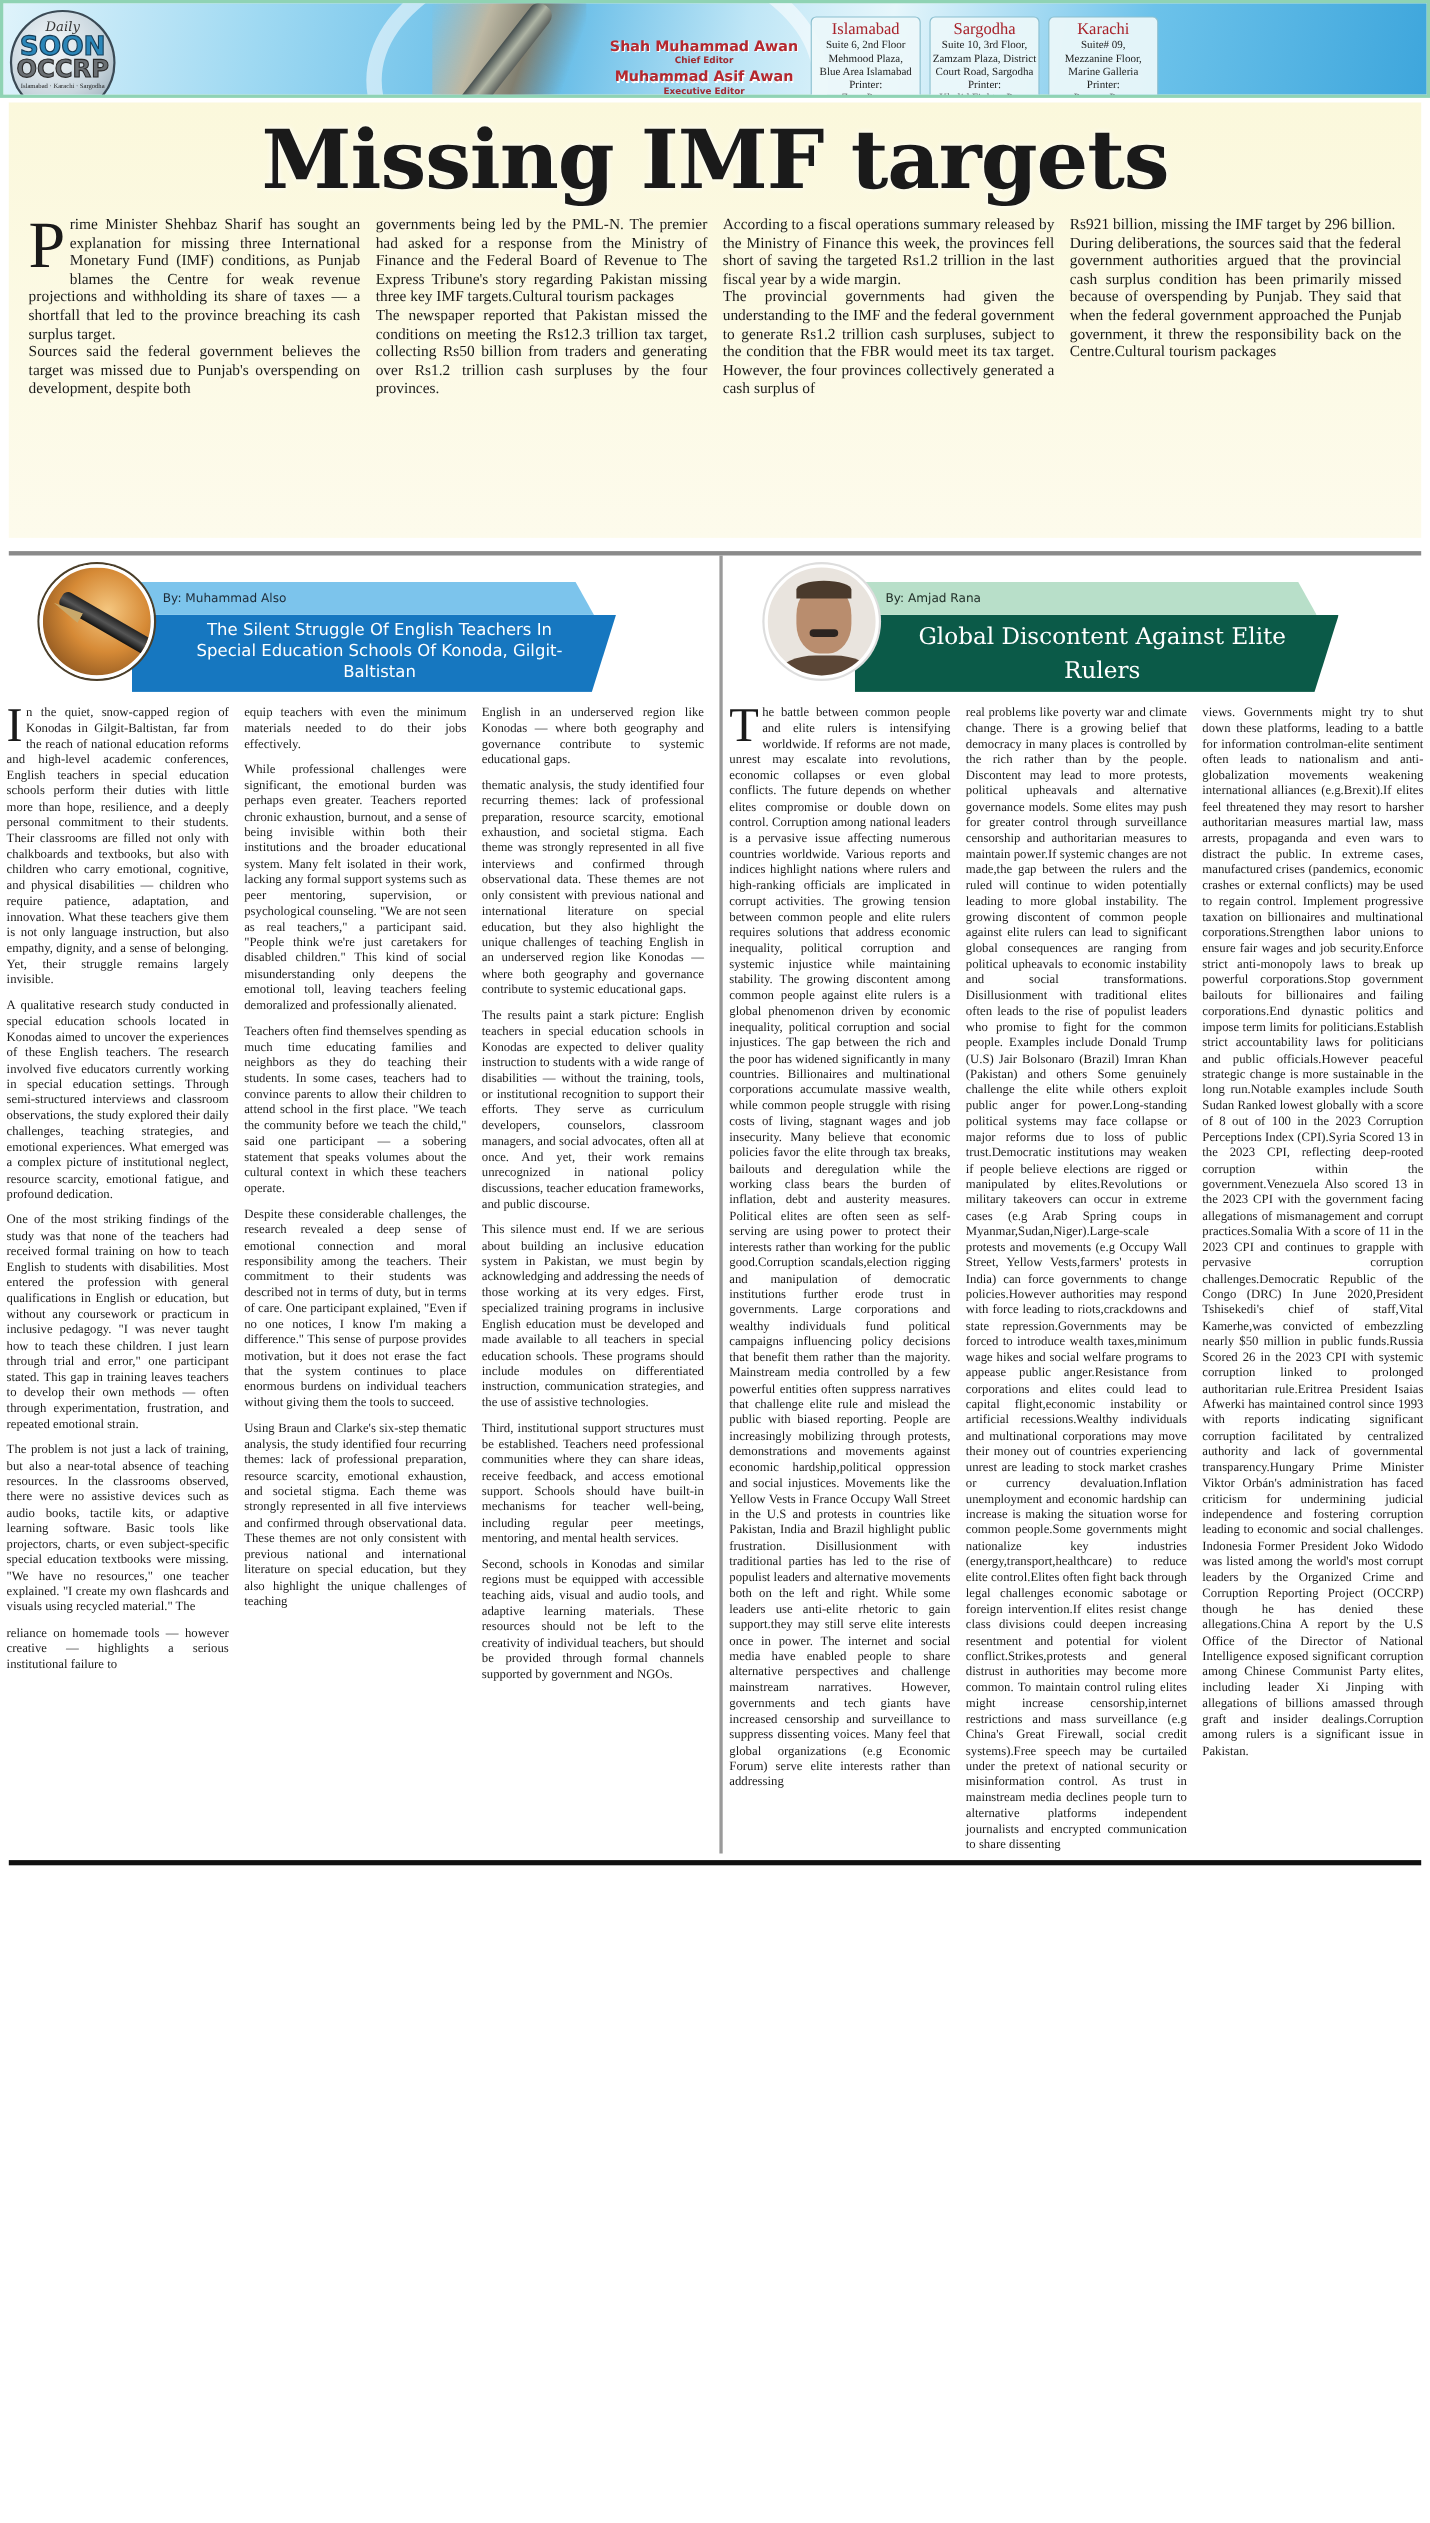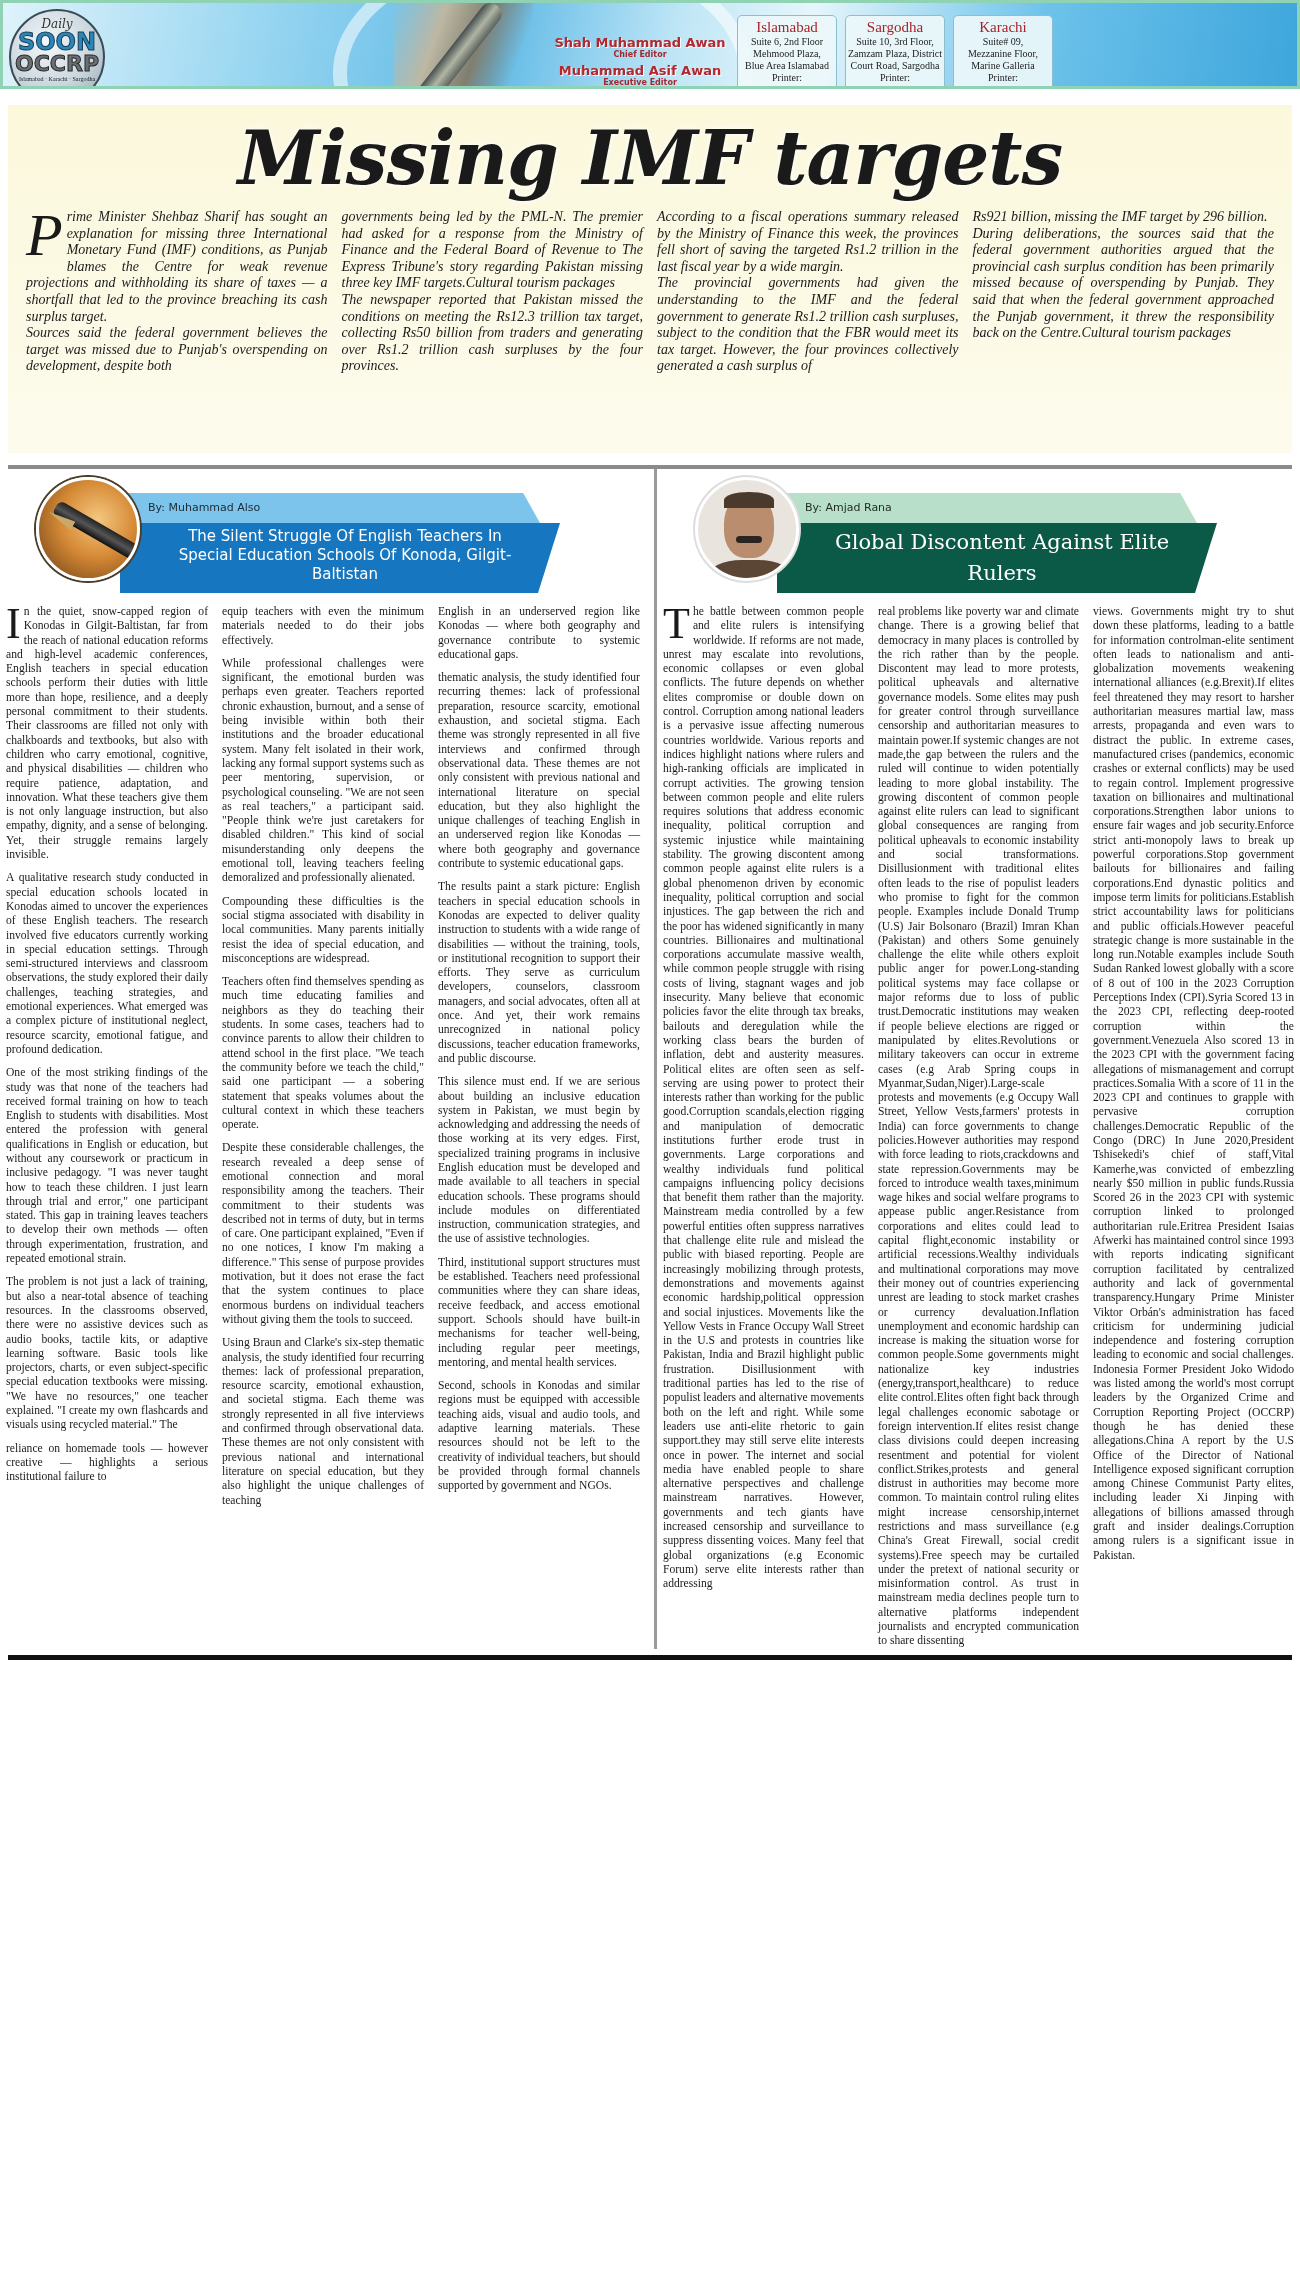--- a/index.html
+++ b/index.html
@@ -55,23 +55,23 @@
     padding-top: 3px;
   }
   .office .city { color: #a8232b; font-weight: normal; font-size: 15px; line-height: 17px; }
   .disclaimer {
     position: absolute; left: 365px; top: 112px; font-family: Liberation Mono, monospace; font-size: 8px; color: #1a1a1a;
   }
   .disclaimer b { color: #b3282f; }
 
   
   .editorial {
-    margin: 12px 8px; width: 1284px; height: 352px;
+    margin: 0 8px; width: 1284px; height: 400px;
     background: linear-gradient(180deg, #fbf8dc 0%, #fdfbec 100%);
-    padding: 8px 18px 0 18px; border-top: 4px solid #fff; font-style: italic;
+    padding: 8px 18px 0 18px; border-top: 4px solid #fff;
   }
   .editorial-headline {
     text-align: center; font-family: "DejaVu Serif", serif; font-size: 74px; line-height: 90px;
     color: #1a1a1a; letter-spacing: -1px; text-shadow: 0 0 6px #fff;
   }
   .editorial-cols { display: grid; grid-template-columns: repeat(4, 1fr); column-gap: 14px; margin-top: 6px; }
   .editorial-cols .col p {
     font-size: 14px; line-height: 16.6px; text-align: justify; margin: 0;
   }
   .dropcap-p::first-letter { float: left; font-size: 60px; line-height: 48px; padding-right: 4px; margin-top: 2px; }
@@ -216,21 +216,20 @@
       <div class="col">
         <p class="dropcap-sm">In the quiet, snow-capped region of Konodas in Gilgit-Baltistan, far from the reach of national education reforms and high-level academic conferences, English teachers in special education schools perform their duties with little more than hope, resilience, and a deeply personal commitment to their students. Their classrooms are filled not only with chalkboards and textbooks, but also with children who carry emotional, cognitive, and physical disabilities — children who require patience, adaptation, and innovation. What these teachers give them is not only language instruction, but also empathy, dignity, and a sense of belonging. Yet, their struggle remains largely invisible.</p>
         <p>A qualitative research study conducted in special education schools located in Konodas aimed to uncover the experiences of these English teachers. The research involved five educators currently working in special education settings. Through semi-structured interviews and classroom observations, the study explored their daily challenges, teaching strategies, and emotional experiences. What emerged was a complex picture of institutional neglect, resource scarcity, emotional fatigue, and profound dedication.</p>
         <p>One of the most striking findings of the study was that none of the teachers had received formal training on how to teach English to students with disabilities. Most entered the profession with general qualifications in English or education, but without any coursework or practicum in inclusive pedagogy. "I was never taught how to teach these children. I just learn through trial and error," one participant stated. This gap in training leaves teachers to develop their own methods — often through experimentation, frustration, and repeated emotional strain.</p>
         <p>The problem is not just a lack of training, but also a near-total absence of teaching resources. In the classrooms observed, there were no assistive devices such as audio books, tactile kits, or adaptive learning software. Basic tools like projectors, charts, or even subject-specific special education textbooks were missing. "We have no resources," one teacher explained. "I create my own flashcards and visuals using recycled material." The</p>
         <p>reliance on homemade tools — however creative — highlights a serious institutional failure to</p>
       </div>
       <div class="col">
         <p>equip teachers with even the minimum materials needed to do their jobs effectively.</p>
         <p>While professional challenges were significant, the emotional burden was perhaps even greater. Teachers reported chronic exhaustion, burnout, and a sense of being invisible within both their institutions and the broader educational system. Many felt isolated in their work, lacking any formal support systems such as peer mentoring, supervision, or psychological counseling. "We are not seen as real teachers," a participant said. "People think we're just caretakers for disabled children." This kind of social misunderstanding only deepens the emotional toll, leaving teachers feeling demoralized and professionally alienated.</p>
-        <p>Compounding these difficulties is the social stigma associated with disability in local communities. Many parents initially resist the idea of special education, and misconceptions are widespread.</p>
         <p>Teachers often find themselves spending as much time educating families and neighbors as they do teaching their students. In some cases, teachers had to convince parents to allow their children to attend school in the first place. "We teach the community before we teach the child," said one participant — a sobering statement that speaks volumes about the cultural context in which these teachers operate.</p>
         <p>Despite these considerable challenges, the research revealed a deep sense of emotional connection and moral responsibility among the teachers. Their commitment to their students was described not in terms of duty, but in terms of care. One participant explained, "Even if no one notices, I know I'm making a difference." This sense of purpose provides motivation, but it does not erase the fact that the system continues to place enormous burdens on individual teachers without giving them the tools to succeed.</p>
         <p>Using Braun and Clarke's six-step thematic analysis, the study identified four recurring themes: lack of professional preparation, resource scarcity, emotional exhaustion, and societal stigma. Each theme was strongly represented in all five interviews and confirmed through observational data. These themes are not only consistent with previous national and international literature on special education, but they also highlight the unique challenges of teaching</p>
       </div>
       <div class="col">
         <p>English in an underserved region like Konodas — where both geography and governance contribute to systemic educational gaps.</p>
         <p>thematic analysis, the study identified four recurring themes: lack of professional preparation, resource scarcity, emotional exhaustion, and societal stigma. Each theme was strongly represented in all five interviews and confirmed through observational data. These themes are not only consistent with previous national and international literature on special education, but they also highlight the unique challenges of teaching English in an underserved region like Konodas — where both geography and governance contribute to systemic educational gaps.</p>
         <p>The results paint a stark picture: English teachers in special education schools in Konodas are expected to deliver quality instruction to students with a wide range of disabilities — without the training, tools, or institutional recognition to support their efforts. They serve as curriculum developers, counselors, classroom managers, and social advocates, often all at once. And yet, their work remains unrecognized in national policy discussions, teacher education frameworks, and public discourse.</p>
         <p>This silence must end. If we are serious about building an inclusive education system in Pakistan, we must begin by acknowledging and addressing the needs of those working at its very edges. First, specialized training programs in inclusive English education must be developed and made available to all teachers in special education schools. These programs should include modules on differentiated instruction, communication strategies, and the use of assistive technologies.</p>
         <p>Third, institutional support structures must be established. Teachers need professional communities where they can share ideas, receive feedback, and access emotional support. Schools should have built-in mechanisms for teacher well-being, including regular peer meetings, mentoring, and mental health services.</p>

